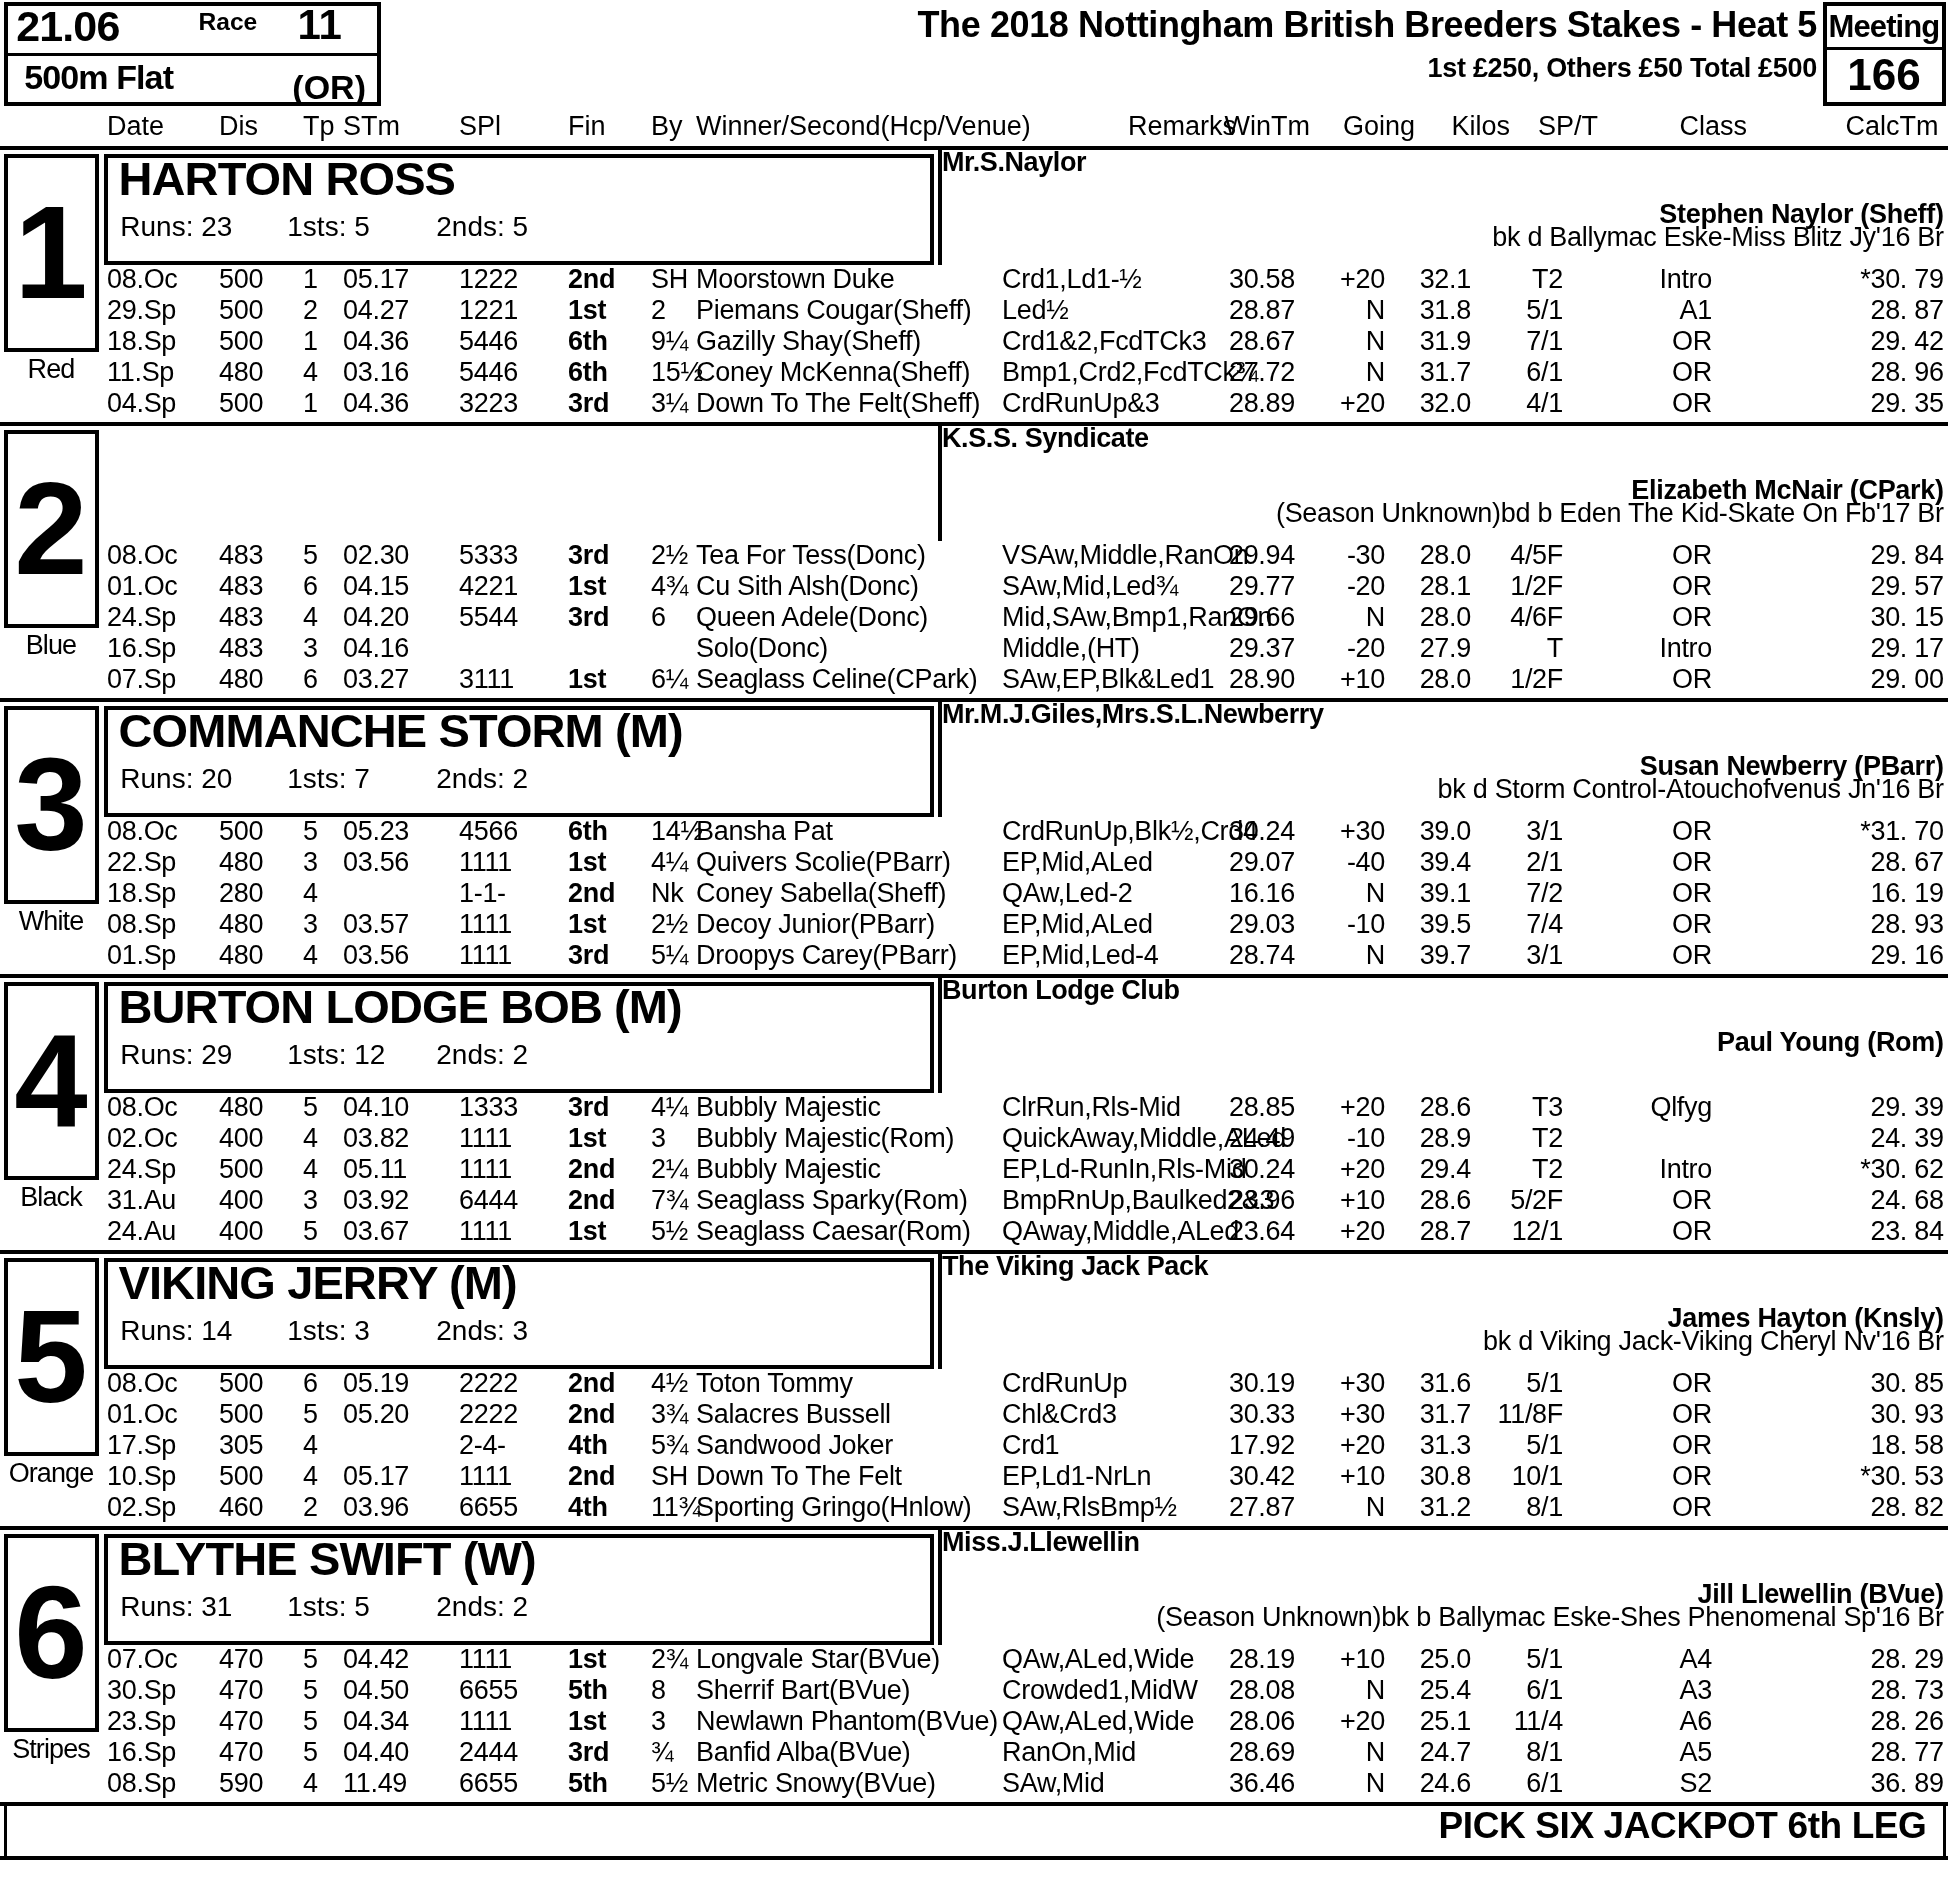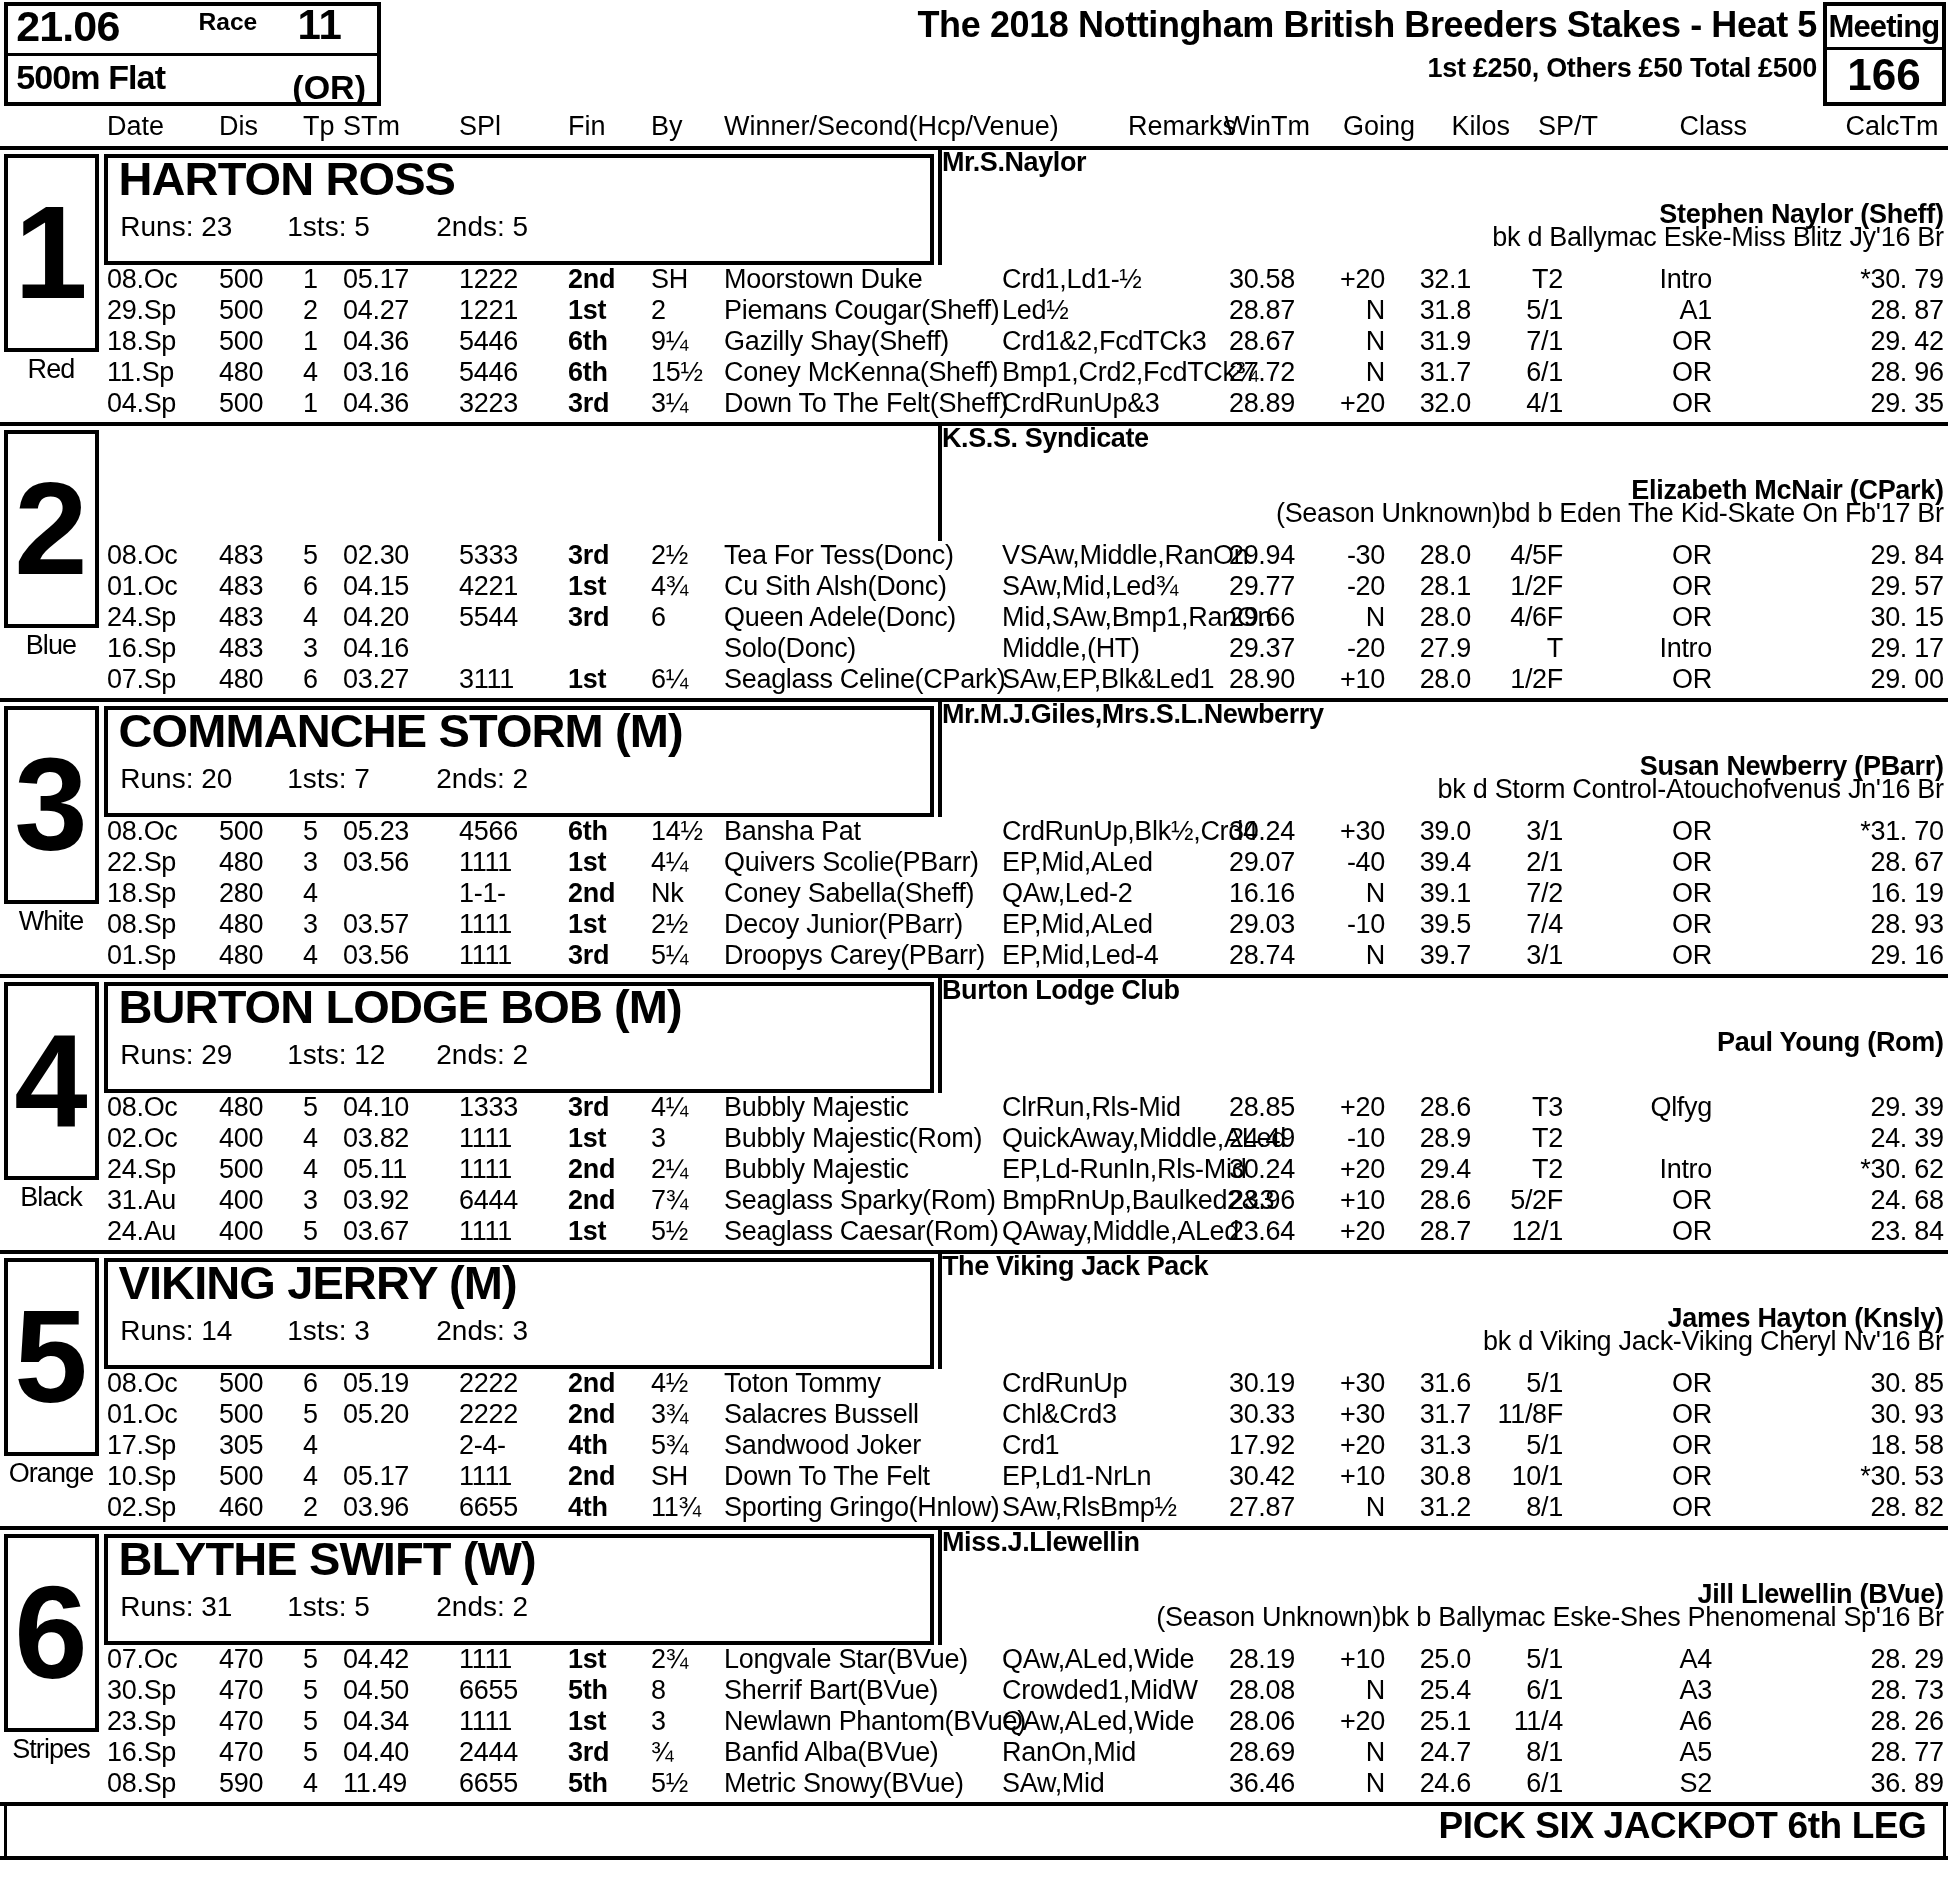--- a/index.html
+++ b/index.html
@@ -13,21 +13,21 @@
 
   
   .hdr{position:relative;height:111px;}
   .race-box{
     position:absolute;left:3.5px;top:1.8px;width:377px;height:104px;
     border:4.4px solid #000;box-sizing:border-box;
   }
   .race-box .rb-top{
     height:50px;border-bottom:3.5px solid #000;position:relative;box-sizing:border-box;
   }
-  .race-box .rb-bot{height:47px;position:relative;box-sizing:border-box;}
+  .race-box .rb-bot{height:47px;position:relative;box-sizing:border-box;margin-left:8px;}
   .time{position:absolute;left:8.8px;top:-3.5px;font-size:43px;font-weight:bold;letter-spacing:-0.9px;}
   .race-lbl{position:absolute;left:191px;top:1.8px;font-size:24.6px;font-weight:bold;}
   .race-no{position:absolute;left:290px;top:-5.3px;font-size:42px;font-weight:bold;}
   .dist{position:absolute;left:8.8px;top:1.8px;font-size:34px;font-weight:bold;letter-spacing:-0.9px;}
   .grade{position:absolute;right:10.5px;top:12px;font-size:34px;font-weight:bold;}
 
   .title-wrap{position:absolute;left:614px;top:1.8px;width:1203px;text-align:right;}
   .race-title{font-size:36px;font-weight:bold;letter-spacing:-0.4px;line-height:46px;}
   .prize{font-size:27px;font-weight:bold;line-height:40px;letter-spacing:-0.3px;}
 
@@ -76,21 +76,21 @@
   .fl{position:relative;height:31px;}
   .fl span{position:absolute;font-size:27px;top:-2.6px;white-space:nowrap;letter-spacing:-0.3px;}
 
   .c-date{left:107px;}
   .c-dis{left:219px;}
   .c-tp{left:303px;}
   .c-stm{left:343px;}
   .c-spl{left:459px;}
   .c-fin{left:568px;font-weight:bold;}
   .c-by{left:651px;}
-  .c-win{left:724px;}
+  .c-win{left:696px;}
   .c-rem{left:1002px;}
   .c-wintm{right:654px;}
   .c-going{right:564px;}
   .c-kilos{right:478px;}
   .c-spt{right:386px;}
   .c-class{right:237px;}
   .c-calc{right:5.3px;}
 
   
   .footer{position:relative;height:54px;}

